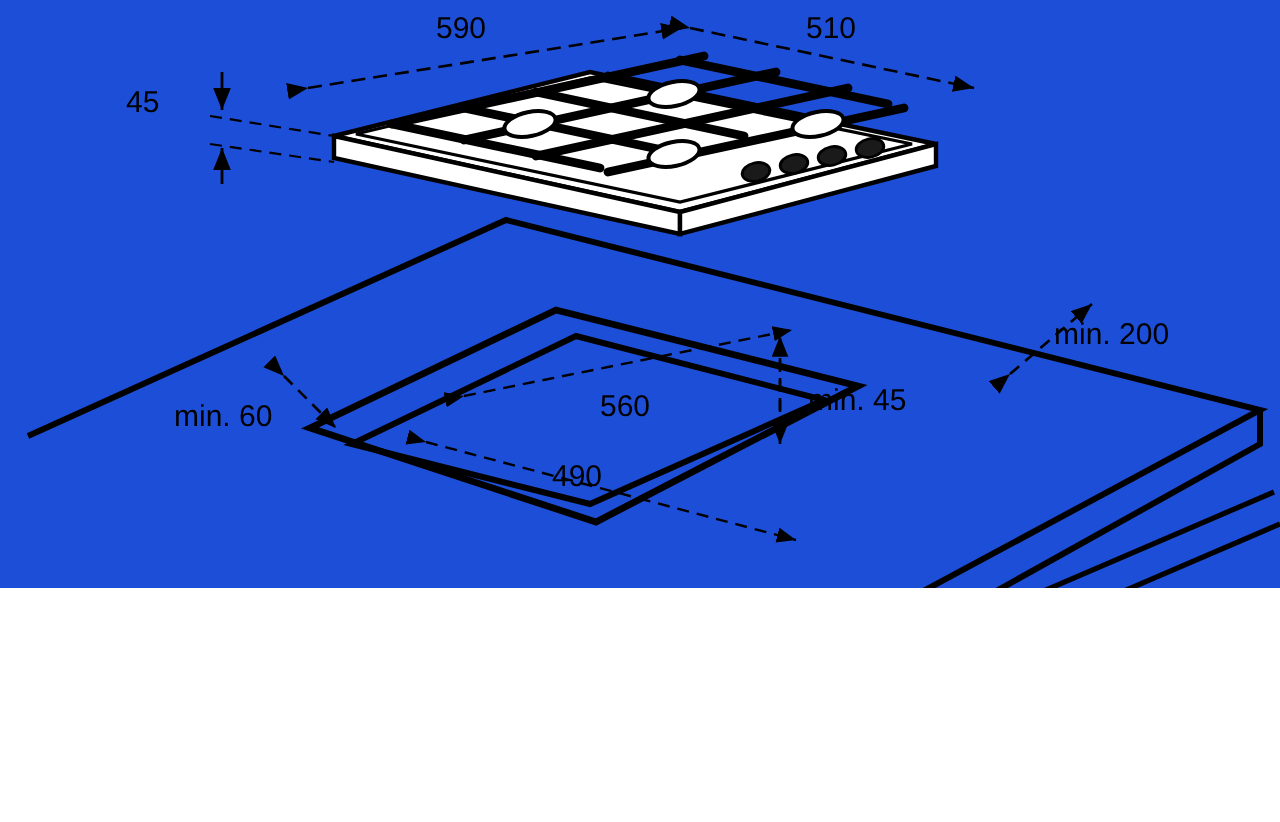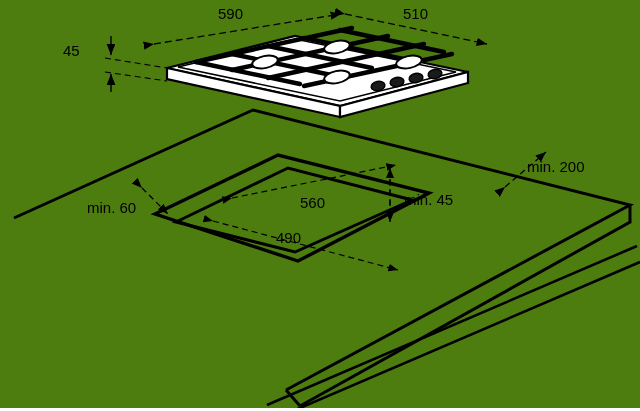--- a/index.html
+++ b/index.html
@@ -3,22 +3,22 @@
 <meta charset="utf-8">
 <style>
   html, body {
     margin: 0;
     padding: 0;
     background: #ffffff;
   }
   #stage {
     position: relative;
     width: 640px;
-    height: 408px;
-    background: #4d7c0f;
+    height: 294px;
+    background: #1d4ed8;
     overflow: hidden;
     font-family: "Liberation Sans", sans-serif;
   }
   #drawing {
     position: absolute;
     left: 0;
     top: 0;
     width: 640px;
     height: 411px;
   }

